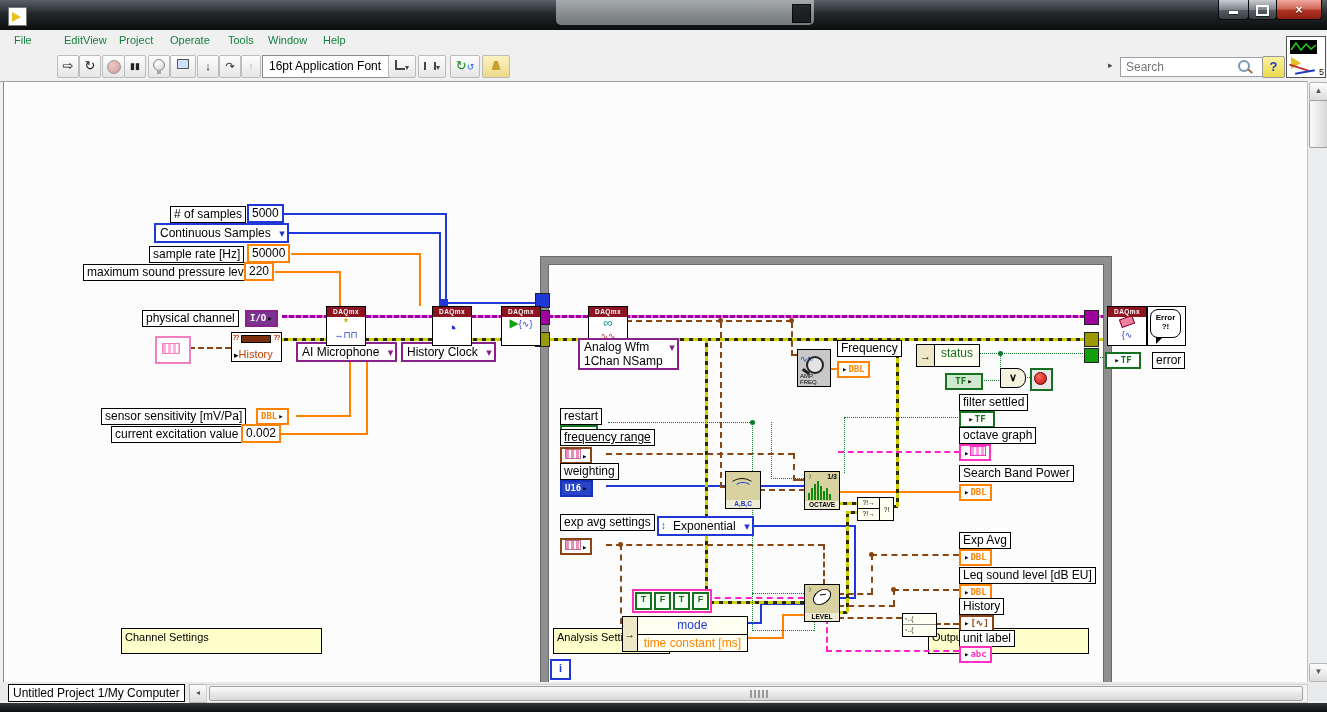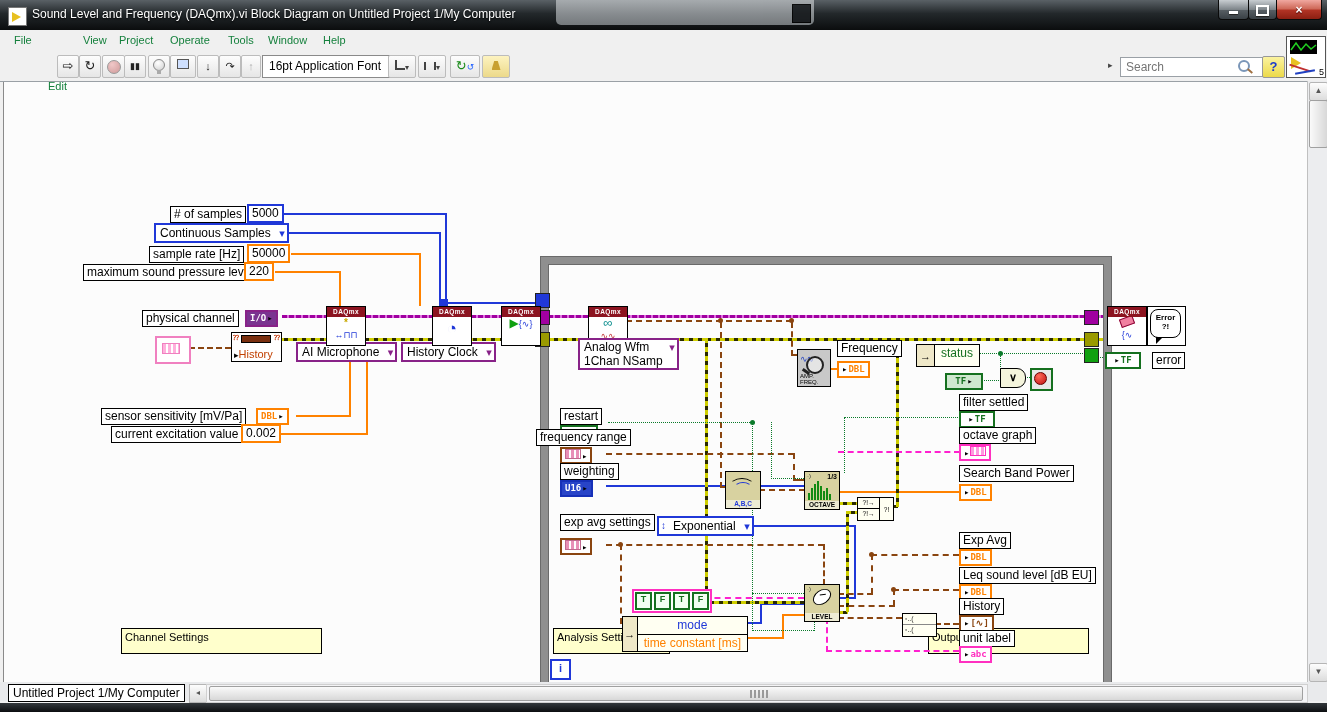--- a/index.html
+++ b/index.html
@@ -148,29 +148,28 @@
 
 <div class="win">
 
   <div class="titlebar">
     <div class="bgwin">
         <div class="bgwin-ico"></div>
       </div>
     <div class="title-ico">
         <i></i>
       </div>
-    <div class="title-txt">Sound Level and Frequency (DAQmx).vi Block Diagram on Untitled Project 1/My Computer</div>
     <div class="capbtn" style="left:1218px;width:29px;"><span class="bar"></span></div>
     <div class="capbtn" style="left:1248px;width:27px;"><span class="box"></span></div>
     <div class="capbtn close" style="left:1276px;width:44px;"><span class="x">×</span></div>
   </div>
 
   <div class="menubar">
     <span class="menu-item" style="left:10px;">File</span>
-    <span class="menu-item" style="left:44px;margin-top:46px;">Edit</span>
+    <span class="menu-item" style="left:60px;">Edit</span>
     <span class="menu-item" style="left:79px;">View</span>
     <span class="menu-item" style="left:115px;">Project</span>
     <span class="menu-item" style="left:166px;">Operate</span>
     <span class="menu-item" style="left:224px;">Tools</span>
     <span class="menu-item" style="left:264px;">Window</span>
     <span class="menu-item" style="left:319px;">Help</span>
   </div>
 
   <div class="toolbar">
     <div class="tbtn" style="left:57px;width:20px;color:#111;"><span>⇨</span></div>
@@ -354,21 +353,21 @@
         <span>Error</span><br><span>?!</span>
       </div>
     </div>
 
     <div class="enum e-p" style="left:574px;top:256px;line-height:14px;padding-right:14px;">
       <span>Analog Wfm</span><br>
       <span>1Chan NSamp</span>
     </div>
     <div class="lbl" style="left:556px;top:326px;">restart</div>
     <div class="term t-tf a-out" style="left:556px;top:343px;width:28px;text-align:center;">TF</div>
-    <div class="lbl" style="left:532px;top:347px;top:347px;">frequency range</div>
+    <div class="lbl" style="left:556px;top:347px;top:347px;text-decoration:underline;">frequency range</div>
     <div class="term t-cl a-out" style="left:556px;top:365px;"><i></i></div>
     <div class="lbl" style="left:556px;top:381px;">weighting</div>
     <div class="term t-u16 a-out" style="left:556px;top:398px;">U16</div>
     <div class="lbl" style="left:556px;top:432px;">exp avg settings</div>
     <div class="term t-cl a-out" style="left:556px;top:456px;"><i></i></div>
     <div class="enum e-b" style="left:653px;top:434px;padding-left:14px;">
       <span style="position:absolute;left:2px;color:#2038d8;font-size:10px;">↕</span>
       <span>Exponential</span>
     </div>
     <div class="boolarr">

